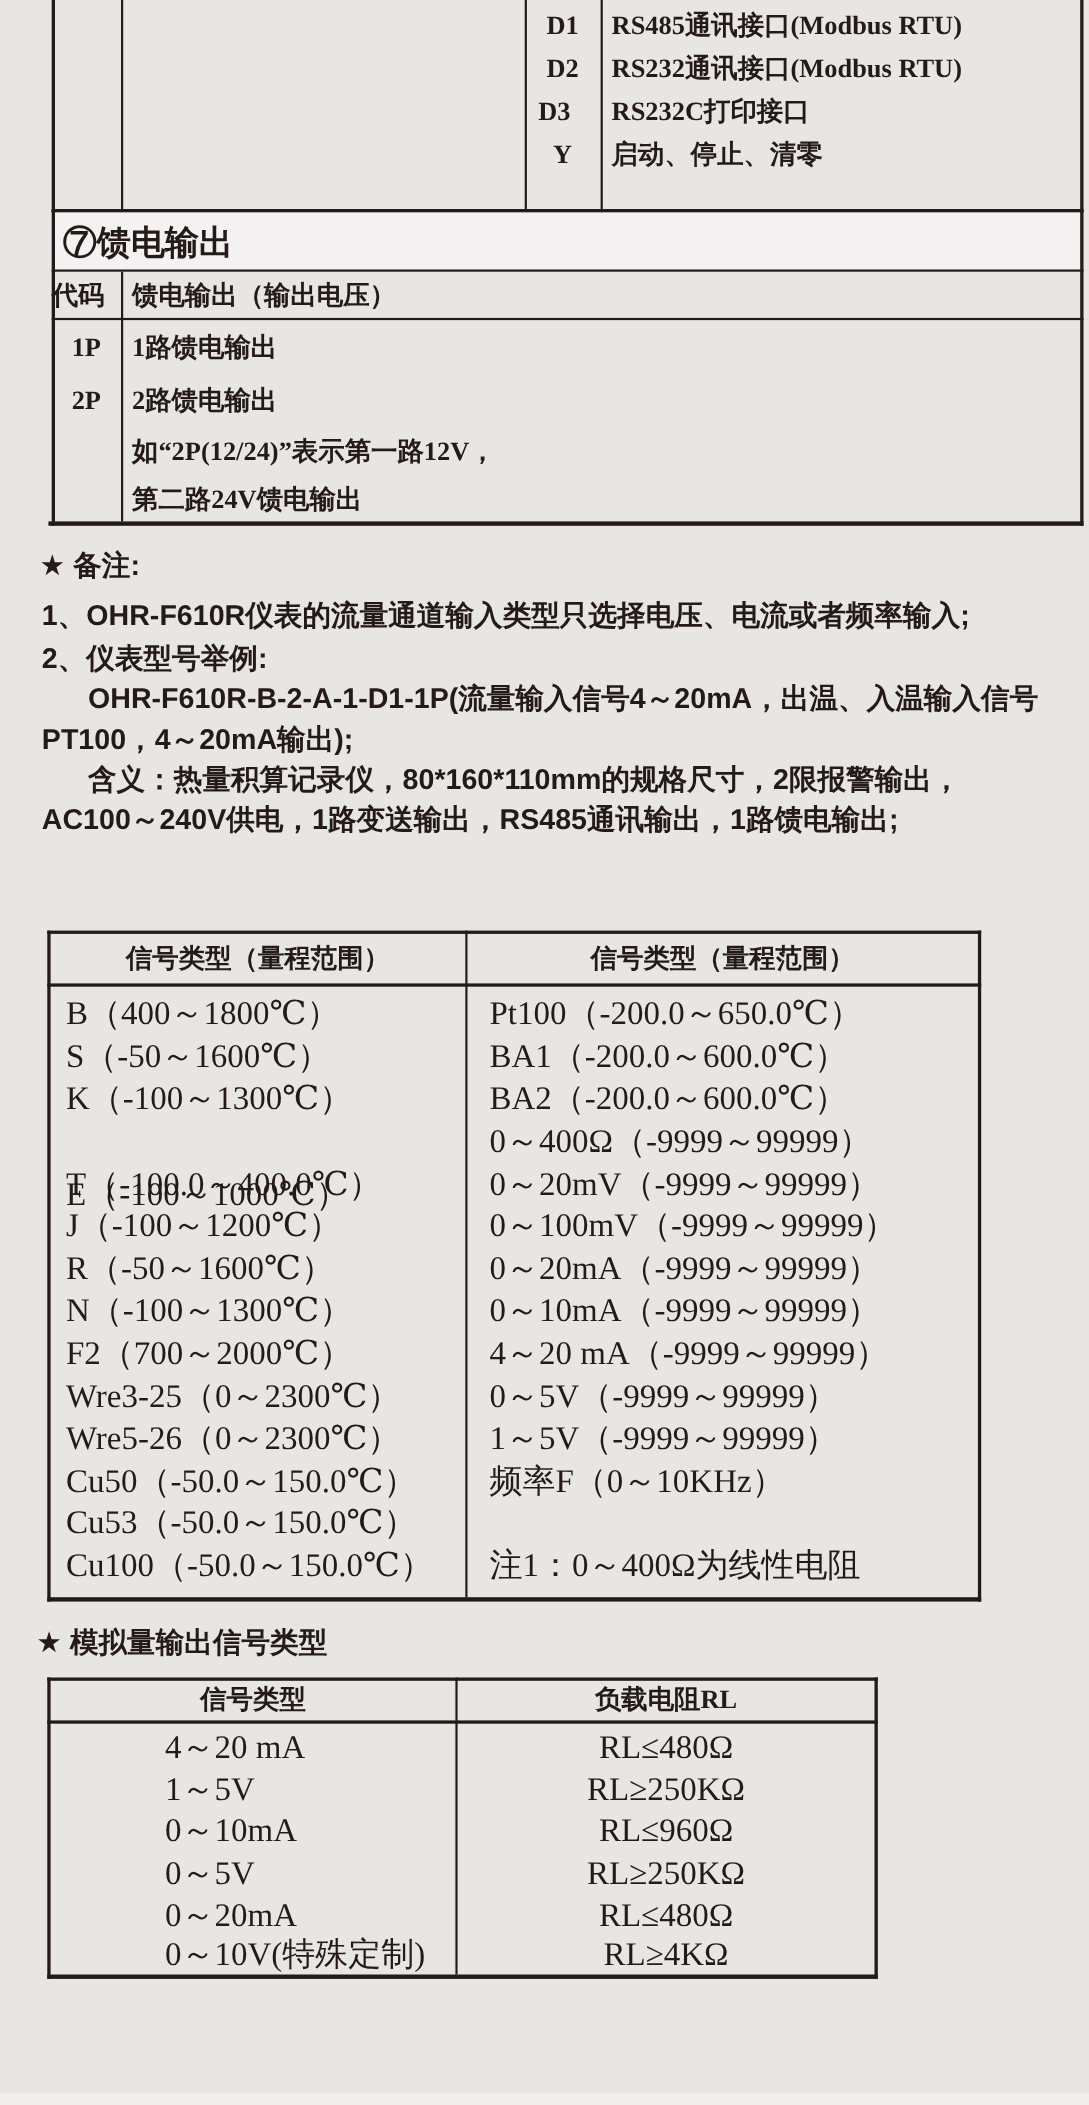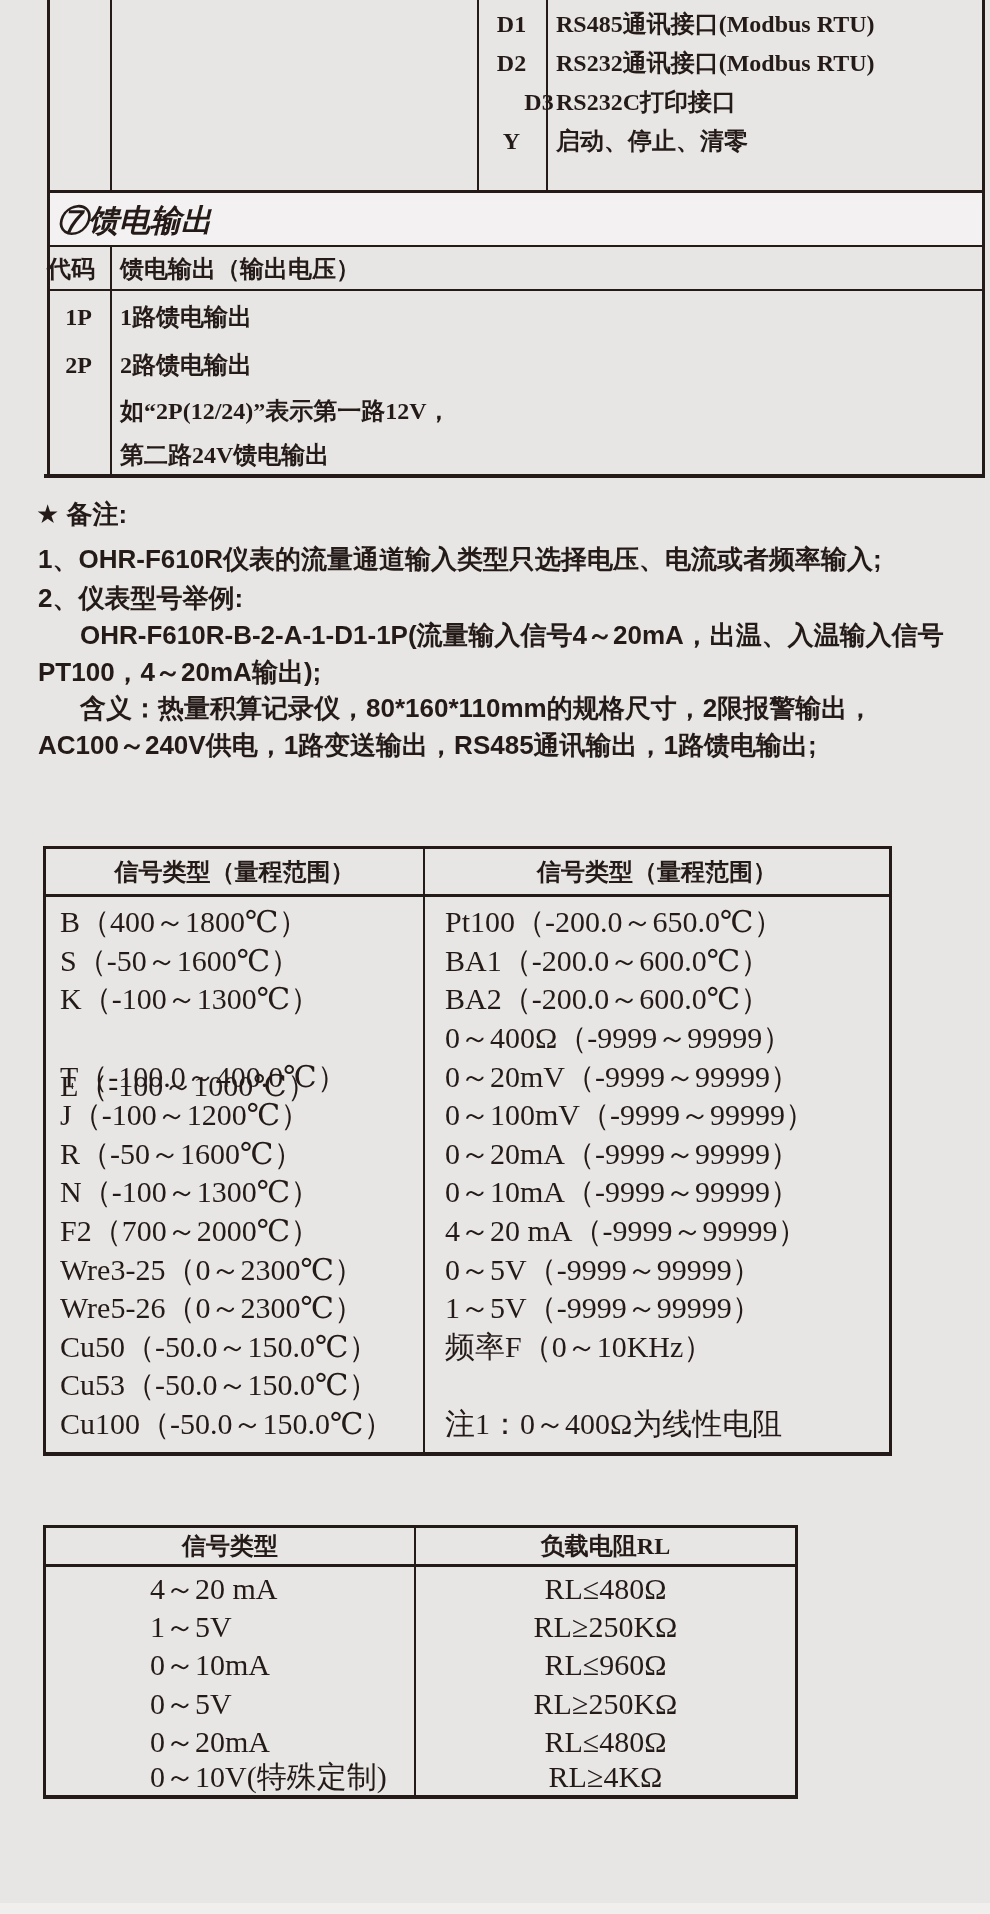--- a/index.html
+++ b/index.html
@@ -27,38 +27,38 @@
     <div class="vl" style="left:47px;top:0;width:3px;height:193px;"></div>
     <div class="vl" style="left:110px;top:0;width:2px;height:193px;"></div>
     <div class="vl" style="left:477px;top:0;width:2px;height:193px;"></div>
     <div class="vl" style="left:546px;top:0;width:2px;height:193px;"></div>
     <div class="vl" style="left:982px;top:0;width:3px;height:193px;"></div>
 
     <div class="txt serif-b ctr" style="left:477px;top:5px;width:69px;line-height:38px;">D1</div>
     <div class="txt serif-b" style="left:556px;top:5px;line-height:38px;">RS485通讯接口(Modbus RTU)</div>
     <div class="txt serif-b ctr" style="left:477px;top:44px;width:69px;line-height:38px;">D2</div>
     <div class="txt serif-b" style="left:556px;top:44px;line-height:38px;">RS232通讯接口(Modbus RTU)</div>
-    <div class="txt serif-b ctr" style="left:497px;top:83px;width:84px;line-height:38px;">D3</div>
+    <div class="txt serif-b ctr" style="left:462px;top:83px;width:84px;line-height:38px;">D3</div>
     <div class="txt serif-b" style="left:556px;top:83px;line-height:38px;">RS232C打印接口</div>
     <div class="txt serif-b ctr" style="left:477px;top:122px;width:69px;line-height:38px;">Y</div>
     <div class="txt serif-b" style="left:556px;top:122px;line-height:38px;">启动、停止、清零</div>
   </div>
 
   <div>
 
     <div class="band" style="left:50px;top:193px;width:932px;height:52px;background:#f3f1f1;"></div>
     <div class="hl" style="left:47px;top:190px;width:938px;height:3px;"></div>
     <div class="hl" style="left:47px;top:245px;width:938px;height:2px;"></div>
     <div class="hl" style="left:47px;top:289px;width:938px;height:2px;"></div>
     <div class="hl" style="left:44px;top:474px;width:941px;height:4px;"></div>
     <div class="vl" style="left:47px;top:190px;width:3px;height:288px;"></div>
     <div class="vl" style="left:982px;top:190px;width:3px;height:288px;"></div>
     <div class="vl" style="left:110px;top:247px;width:2px;height:227px;"></div>
 
-    <div class="txt serif-b" style="left:57px;top:196px;line-height:50px;font-size:31px;font-style:italic;">⑦馈电输出</div>
+    <div class="txt serif-b" style="left:57px;top:196px;line-height:50px;font-size:31px;">⑦馈电输出</div>
     <div class="txt serif-b ctr" style="left:47px;top:249px;width:46px;line-height:40px;">代码</div>
     <div class="txt serif-b" style="left:120px;top:249px;line-height:40px;">馈电输出（输出电压）</div>
 
     <div class="txt serif-b ctr" style="left:47px;top:298px;width:63px;line-height:38px;">1P</div>
     <div class="txt serif-b" style="left:120px;top:298px;line-height:38px;">1路馈电输出</div>
     <div class="txt serif-b ctr" style="left:47px;top:346px;width:63px;line-height:38px;">2P</div>
     <div class="txt serif-b" style="left:120px;top:346px;line-height:38px;">2路馈电输出</div>
     <div class="txt serif-b" style="left:120px;top:392px;line-height:38px;">如“2P(12/24)”表示第一路12V，</div>
     <div class="txt serif-b" style="left:120px;top:436px;line-height:38px;">第二路24V馈电输出</div>
   </div>
@@ -110,20 +110,21 @@
     <div class="txt serif-r" style="left:445px;top:1135px;line-height:38px;">0～20mA（-9999～99999）</div>
     <div class="txt serif-r" style="left:445px;top:1173px;line-height:38px;">0～10mA（-9999～99999）</div>
     <div class="txt serif-r" style="left:445px;top:1212px;line-height:38px;">4～20 mA（-9999～99999）</div>
     <div class="txt serif-r" style="left:445px;top:1251px;line-height:38px;">0～5V（-9999～99999）</div>
     <div class="txt serif-r" style="left:445px;top:1289px;line-height:38px;">1～5V（-9999～99999）</div>
     <div class="txt serif-r" style="left:445px;top:1328px;line-height:38px;">频率F（0～10KHz）</div>
     <div class="txt serif-r" style="left:445px;top:1366px;line-height:38px;"></div>
     <div class="txt serif-r" style="left:445px;top:1405px;line-height:38px;">注1：0～400Ω为线性电阻</div>
   </div>
 
+  <div class="txt sans-b" style="left:33px;top:1476px;line-height:34px;">★ 模拟量输出信号类型</div>
 
   <div>
 
     <div class="hl" style="left:43px;top:1525px;width:755px;height:3px;"></div>
     <div class="hl" style="left:43px;top:1564px;width:755px;height:3px;"></div>
     <div class="hl" style="left:43px;top:1795px;width:755px;height:4px;"></div>
     <div class="vl" style="left:43px;top:1525px;width:3px;height:274px;"></div>
     <div class="vl" style="left:414px;top:1525px;width:2px;height:270px;"></div>
     <div class="vl" style="left:795px;top:1525px;width:3px;height:274px;"></div>
 

